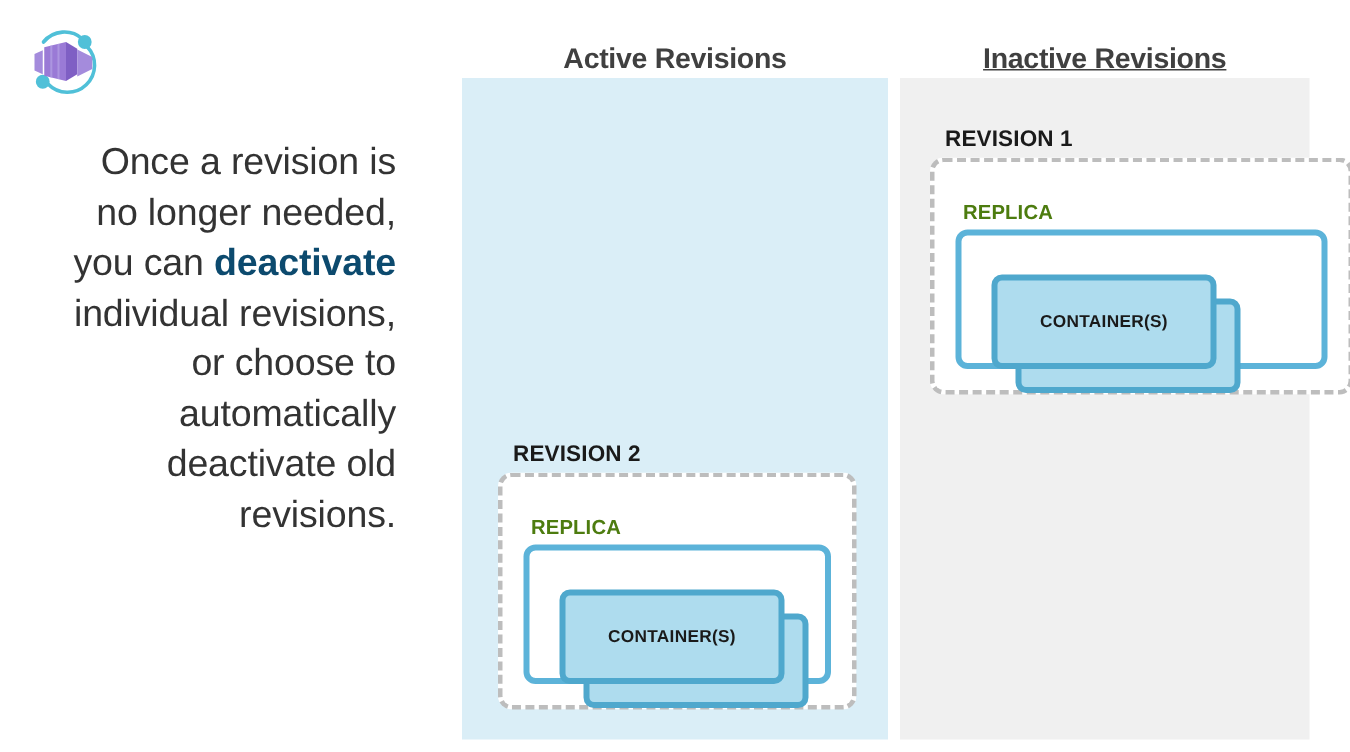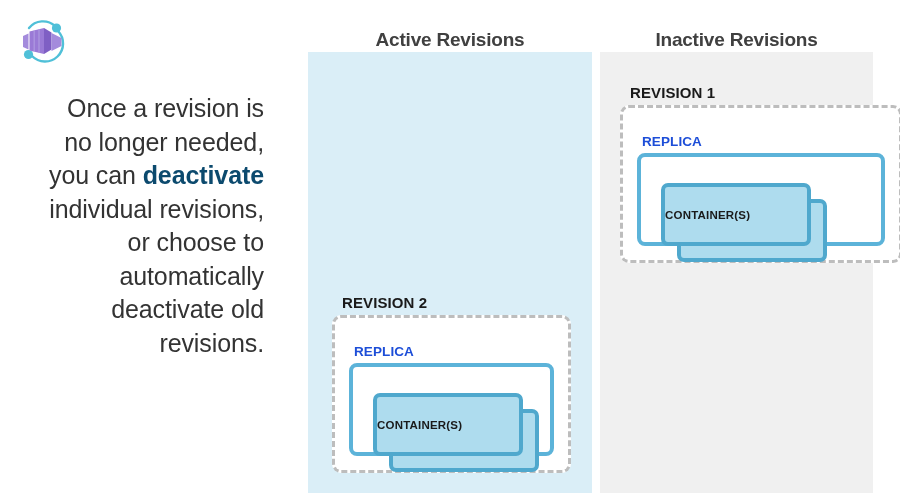--- a/index.html
+++ b/index.html
@@ -51,21 +51,21 @@
   
   .column-title {
     position: absolute;
     font-size: 19px;
     font-weight: 700;
     color: #404040;
     text-align: center;
     letter-spacing: -0.2px;
   }
   #active-title  { left: 308px; top: 29px; width: 284px; }
-  #inactive-title{ left: 600px; top: 29px; width: 273px; }
+  #inactive-title{ left: 600px; top: 29px; width: 273px; text-decoration: underline; }
 
   
   .panel {
     position: absolute;
     top: 52px;
     height: 441px;
   }
   #active-panel   { left: 308px; width: 284px; background: #daeef7; }
   #inactive-panel { left: 600px; width: 273px; background: #f0f0f0; }
 
@@ -93,21 +93,21 @@
     box-sizing: border-box;
   }
 
   
   .replica-label {
     position: absolute;
     left: 19px;
     top: 26px;
     font-size: 13.5px;
     font-weight: 700;
-    color: #1d4ed8;
+    color: #4d7c0f;
     letter-spacing: 0.1px;
     z-index: 3;
   }
   .replica-box {
     position: absolute;
     left: 14px;
     top: 45px;
     right: 14px;
     bottom: 14px;
     background: #ffffff;
@@ -132,21 +132,21 @@
     z-index: 1;
   }
   .container-front {
     left: 20px;
     top: 26px;
     width: 150px;
     height: 63px;
     z-index: 2;
     display: flex;
     align-items: center;
-    justify-content: flex-start;
+    justify-content: center;
   }
   .container-label {
     font-size: 11.5px;
     font-weight: 700;
     color: #1a1a1a;
     letter-spacing: 0.2px;
     white-space: nowrap;
   }
 
   

